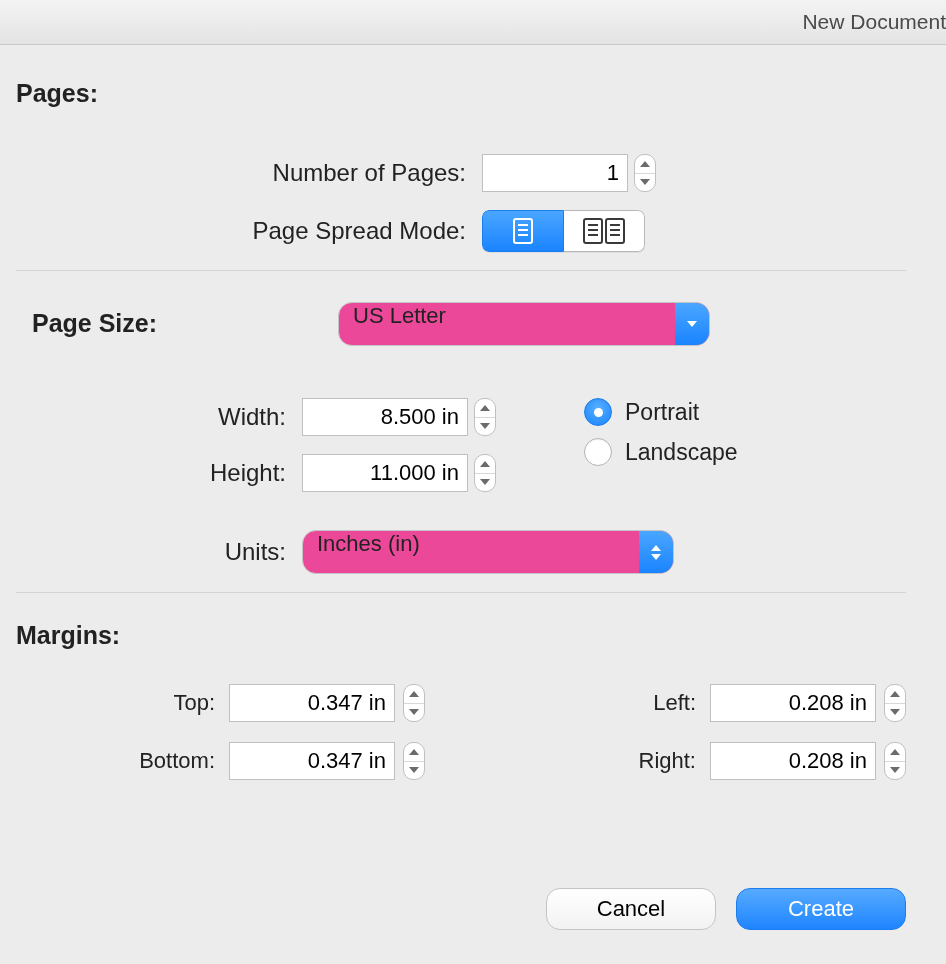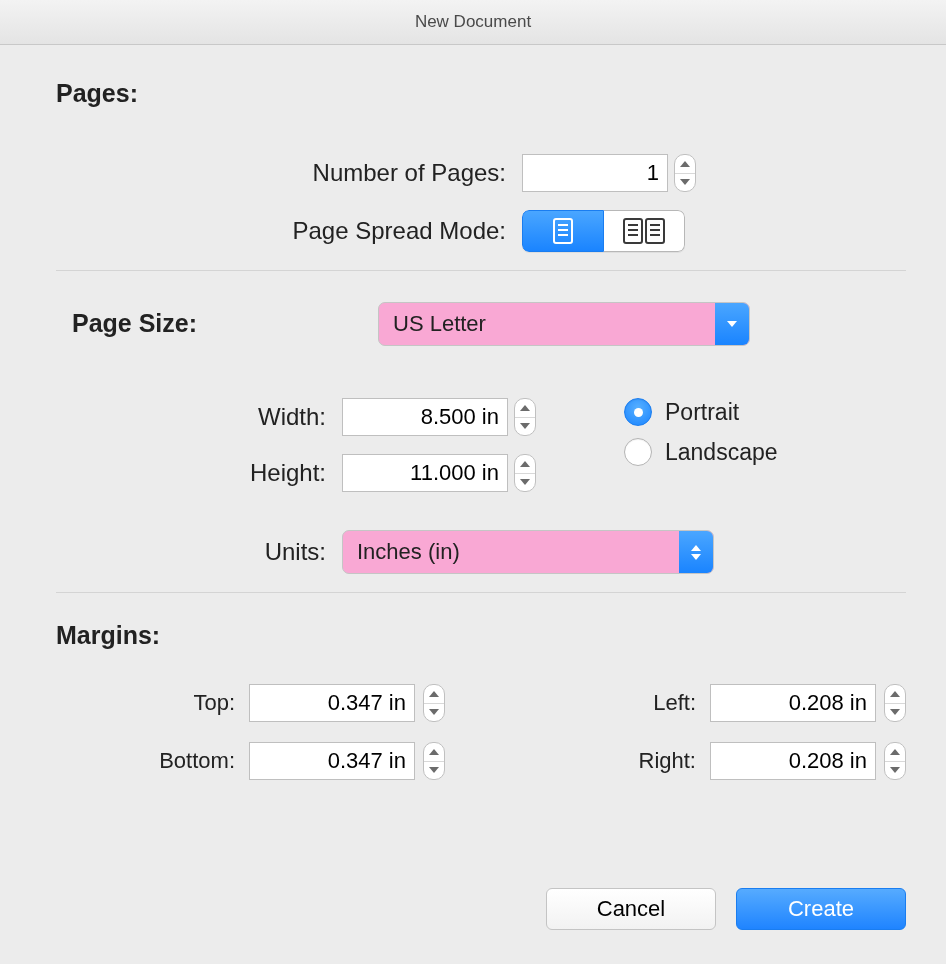--- a/index.html
+++ b/index.html
@@ -8,28 +8,28 @@
     width: 946px;
     height: 964px;
     background: #ececec;
     font-family: -apple-system, "Helvetica Neue", Helvetica, Arial, sans-serif;
     color: #222;
     font-size: 22px;
   }
   .titlebar {
     height: 44px;
     line-height: 44px;
-    text-align: center;
-    font-size: 17px;
+    text-align: right;
+    font-size: 21px;
     background: linear-gradient(#f3f3f3, #e4e4e4);
     border-bottom: 1px solid #c8c8c8;
     color: #4a4a4a;
   }
   .content {
-    padding: 28px 40px 0 56px;
+    padding: 28px 40px 0 16px;
     box-sizing: border-box;
   }
   .section-label {
     font-weight: 700;
     font-size: 25px;
     margin-top: 6px;
     margin-bottom: 28px;
     display: inline-block;
   }
   .divider {
@@ -125,26 +125,26 @@
   .seg:first-child { border-radius: 7px 0 0 7px; }
   .seg:last-child  { border-radius: 0 7px 7px 0; }
   .seg.active {
     background: linear-gradient(#4aa6ff, #1a84ff);
     border-color: #1a7df0;
   }
 
   
   .select {
     display: flex;
-    align-items: center;
+    align-items: flex-start;
     height: 42px;
     width: 370px;
-    background: #f9a8d4;
+    background: #ec4899;
     border: 1px solid #c5c5c5;
-    border-radius: 7px;
+    border-radius: 14px;
     overflow: hidden;
     cursor: pointer;
   }
   .select .sel-text {
     flex: 1;
     padding: 0 14px;
     font-size: 22px;
     text-align: left;
   }
   .select .sel-btn {
@@ -220,21 +220,21 @@
   .footer {
     position: absolute;
     right: 40px;
     bottom: 34px;
     display: flex;
     gap: 20px;
   }
   .btn {
     height: 42px;
     min-width: 170px;
-    border-radius: 6px;
+    border-radius: 14px;
     font-size: 22px;
     border: 1px solid #c4c4c4;
     background: linear-gradient(#ffffff, #f2f2f2);
     cursor: pointer;
     font-family: inherit;
   }
   .btn.primary {
     color: #fff;
     border-color: #1a7df0;
     background: linear-gradient(#56abff, #1f84ff);

